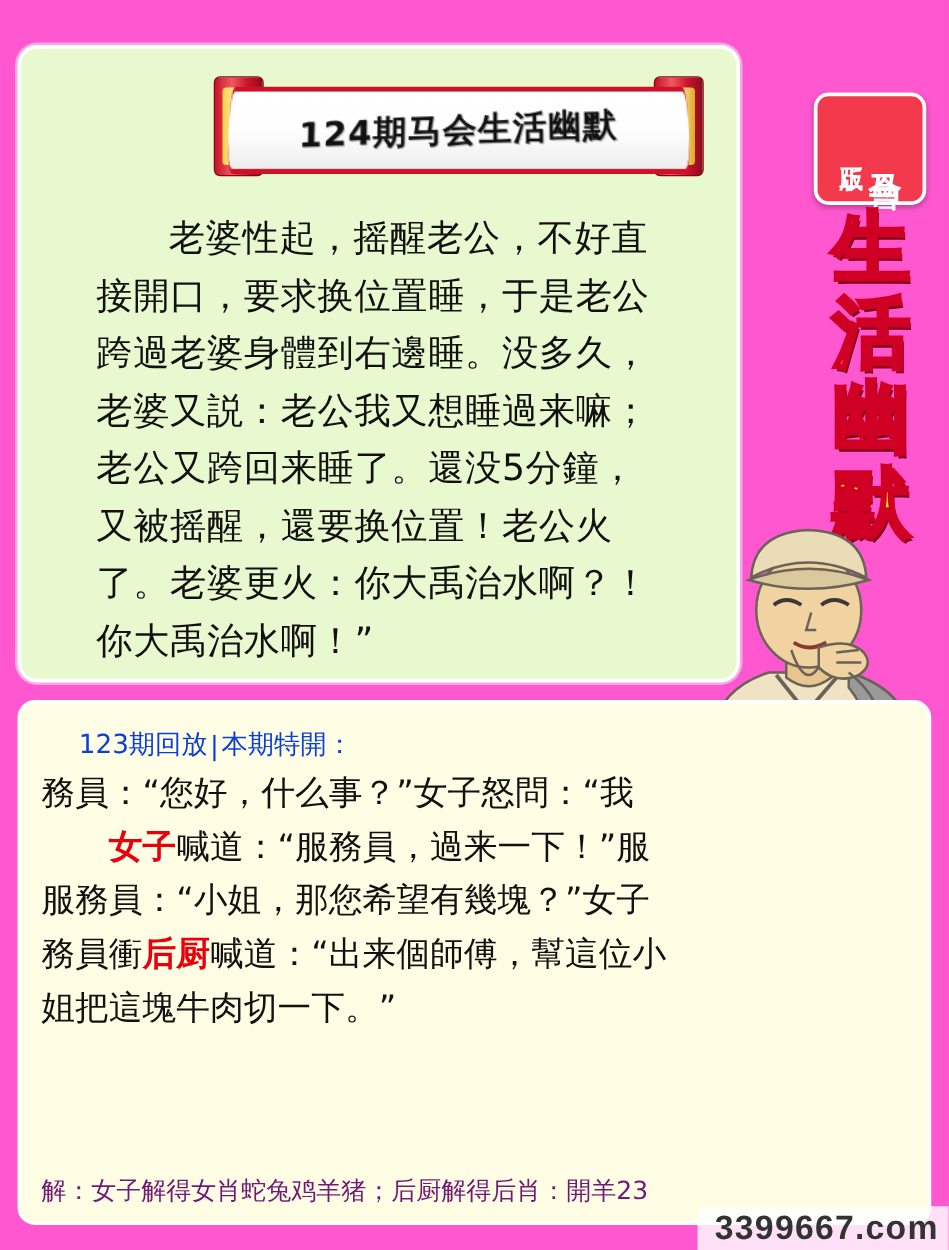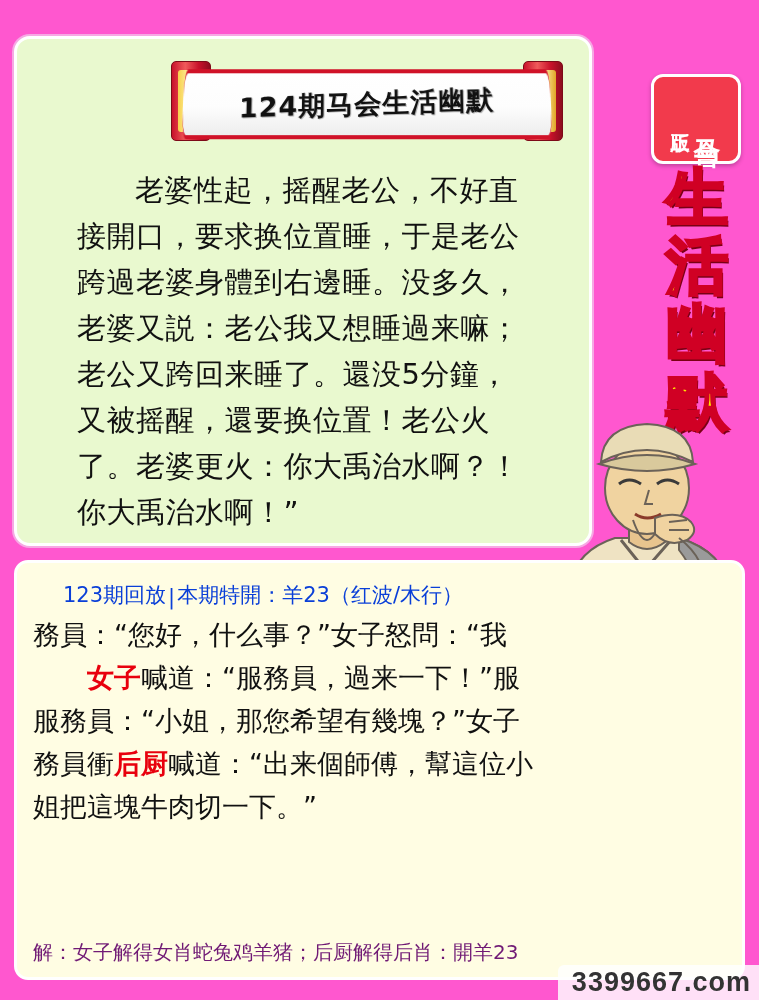--- a/index.html
+++ b/index.html
@@ -311,21 +311,20 @@
       <path d="M150 128 Q178 150 174 176 Q170 190 158 186" fill="none" stroke="#6b6258" stroke-width="2"></path>
     </svg>
   </div>
 
   <div class="bottom-card">
 
     <div class="info-bar">
       <span>123期回放</span>
       <span class="sep">|</span>
       <span class="lbl">本期特開：</span>
-      <span class="val">羊23（红波/木行）</span>
     </div>
 
     <div class="bottom-text">
       <div><span>務員：“您好，什么事？”女子怒問：“我</span></div>
       <div>
         <span class="indent"></span><span class="hl-red">女子</span><span>喊道：“服務員，過来一下！”服</span>
       </div>
       <div><span>服務員：“小姐，那您希望有幾塊？”女子</span></div>
       <div>
         <span>務員衝</span><span class="hl-red">后厨</span><span>喊道：“出来個師傅，幫這位小</span>

